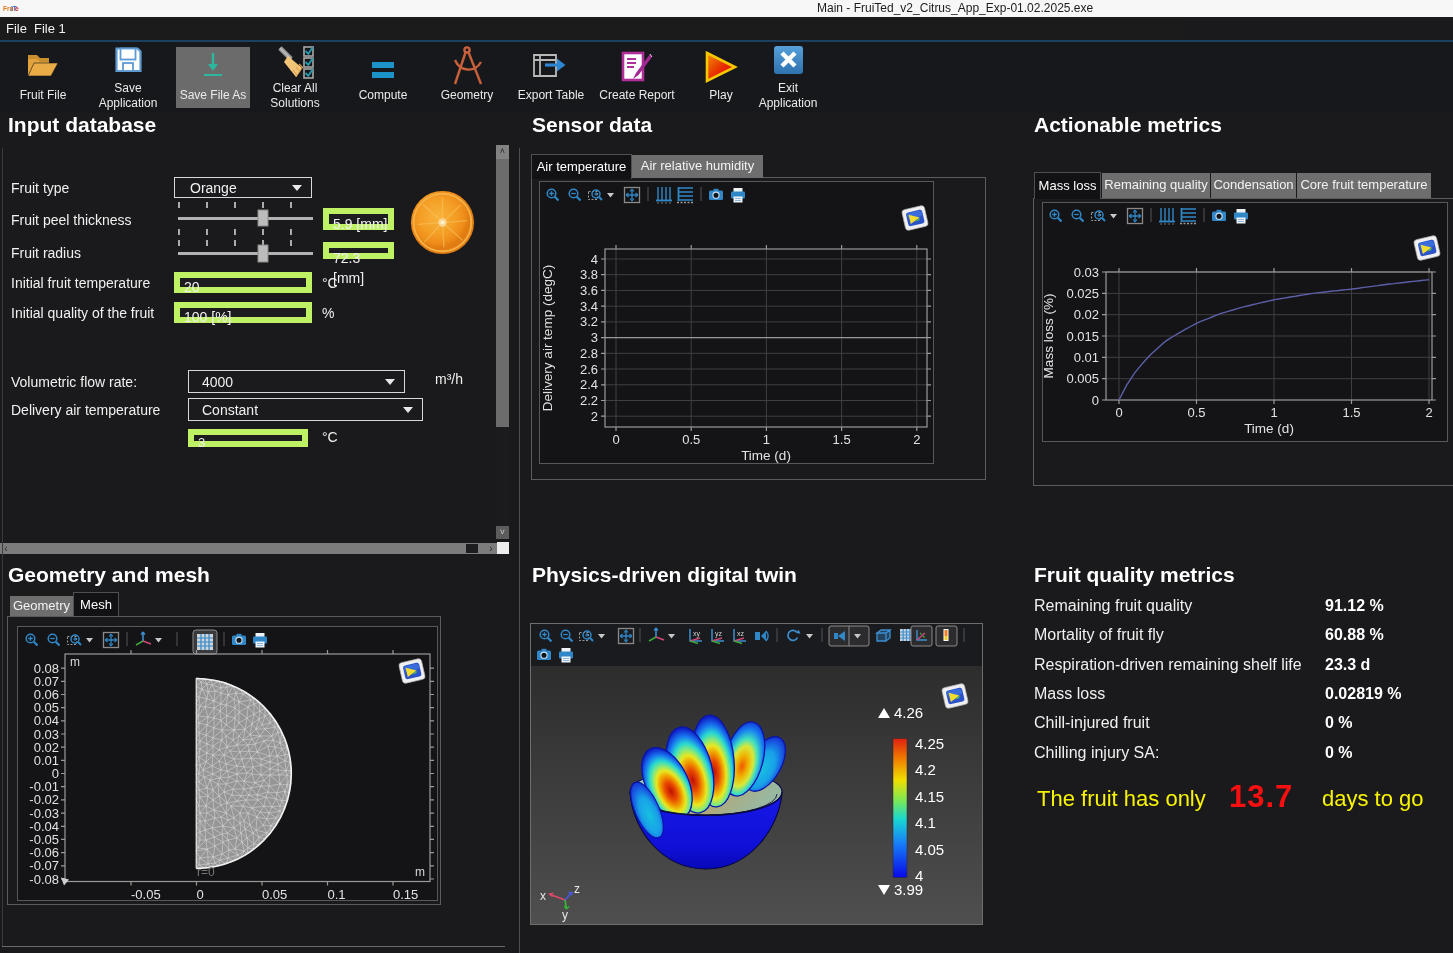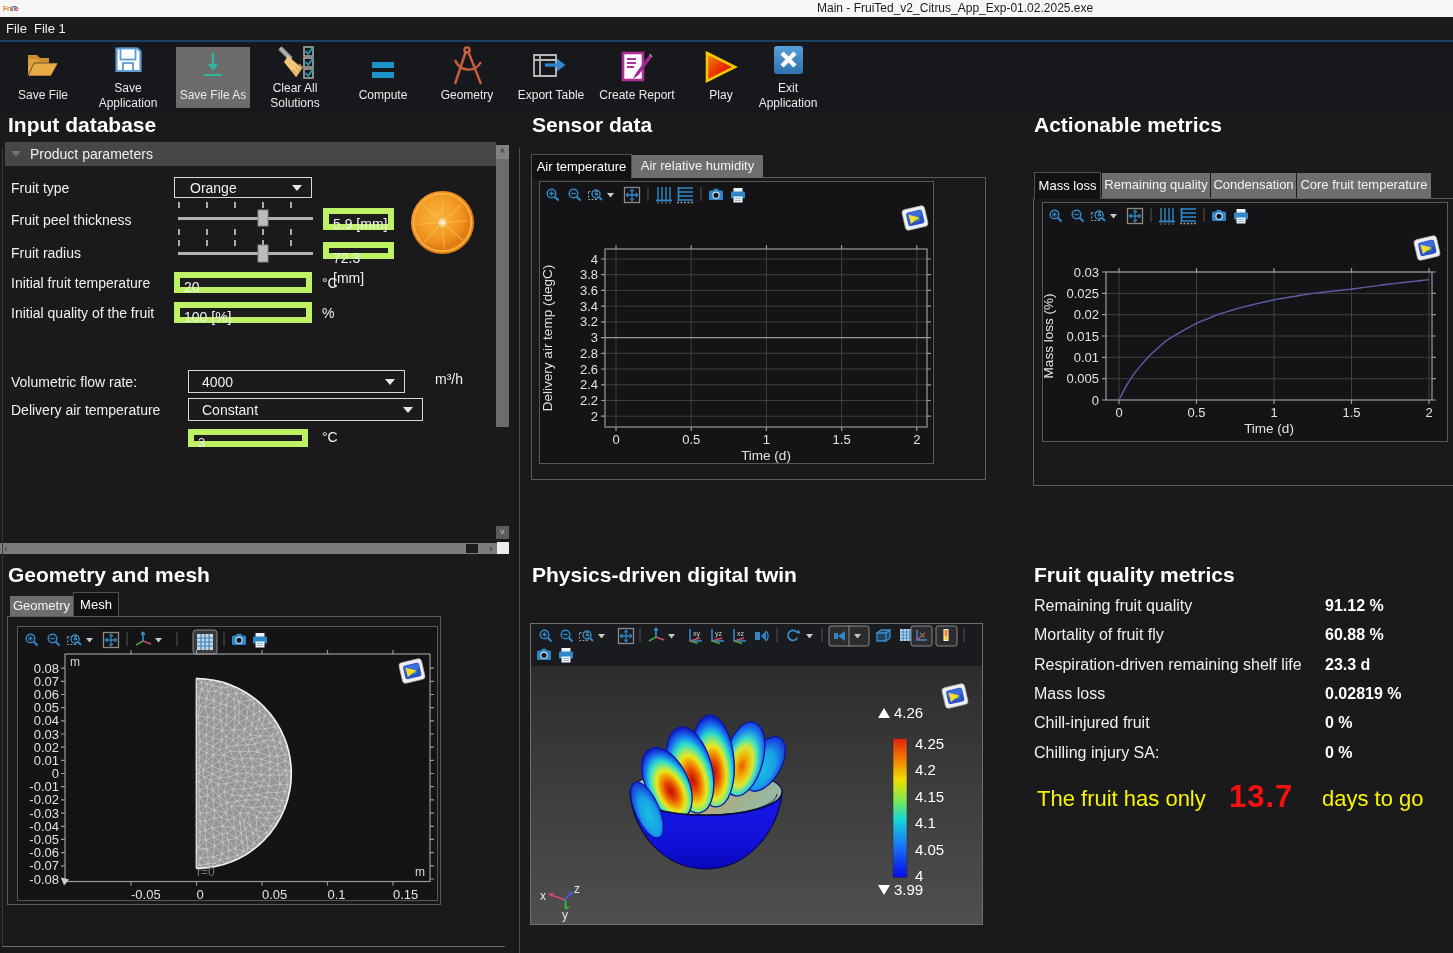--- a/index.html
+++ b/index.html
@@ -36,21 +36,21 @@
       <span style="position:absolute;left:6px;top:4px">File</span>
       <span style="position:absolute;left:34px;top:4px">File 1</span>
     </div>
 <div class="abs" id="toolbar"></div>
 <div class="abs" style="left:176px;top:47px;width:74px;height:61px;background:#6b6b6b"></div>
 <svg class="abs" style="left:26px;top:53px" width="35" height="25" viewBox="0 0 35 25">
  <path d="M2 2h9l3 3h9v5H2z" fill="#c98f2e"></path>
       <path d="M2 23L2 6h9l3 3h9l0 3h-15z" fill="#e2a23c"></path>
  <path d="M2 23L8 10h24l-7 13z" fill="#e8ab46" stroke="#1a1a1c" stroke-width="0.6"></path>
 </svg>
-<div class="tbtn" style="left:3px;top:88px;width:80px">Save File</div>
+<div class="tbtn" style="left:3px;top:88px;width:80px">Fruit File</div>
 <svg class="abs" style="left:114px;top:46px" width="29" height="28" viewBox="0 0 29 28">
  <path d="M2.5 2.5 h21 l3 3 v19.5 h-24 z" fill="#fff" stroke="#5e9ad2" stroke-width="2.2"></path>
  <rect x="6.5" y="2.5" width="15" height="11" fill="#fff" stroke="#5e9ad2" stroke-width="1.8"></rect>
  <rect x="9" y="17" width="10" height="8" fill="#fff" stroke="#5e9ad2" stroke-width="1.8"></rect>
 </svg>
 <div class="tbtn" style="left:88px;top:81px;width:80px">Save<br>Application</div>
 <svg class="abs" style="left:196px;top:51px" width="34" height="27" viewBox="0 0 34 27">
  <path d="M17 2 v13" stroke="#2cb89e" stroke-width="2.4"></path>
       <path d="M12 13 L17 20 L22 13 z" fill="#2cb89e"></path>
  <path d="M8 24 h18" stroke="#2cb89e" stroke-width="2"></path>
@@ -122,21 +122,20 @@
         <linearGradient id="exg" x1="0" y1="0" x2="0" y2="1">
           <stop offset="0" stop-color="#57a0d8"></stop>
           <stop offset="1" stop-color="#2e72b0"></stop>
         </linearGradient>
       </defs>
  <rect x="1" y="1" width="29" height="28" rx="3" fill="url(#exg)"></rect>
  <path d="M9 8 L22 21 M22 8 L9 21" stroke="#fff" stroke-width="4.4"></path>
 </svg>
 <div class="tbtn" style="left:748px;top:81px;width:80px">Exit<br>Application</div>
 <h2 style="left:8px;top:113px">Input database</h2>
-<div class="ghdr" style="top:142px"><span class="tri"></span>Product parameters</div>
 <div class="lbl" style="left:11px;top:180px">Fruit type</div>
 <div class="combo" style="left:174px;top:177px;width:138px;height:21px">
       <span style="position:absolute;left:15px;top:2px">Orange</span>
       <span class="arr"></span>
     </div>
 <svg class="abs" style="left:177px;top:202px" width="220" height="66" viewBox="0 0 220 66">
  <g stroke="#d0d0d0" stroke-width="1.6">
         <path d="M2 0v6M30 0v6M58 0v6M86 0v6M114 0v6"></path>
         <path d="M2 27v6M30 27v6M58 27v6M86 27v6M114 27v6"></path>
       </g>

